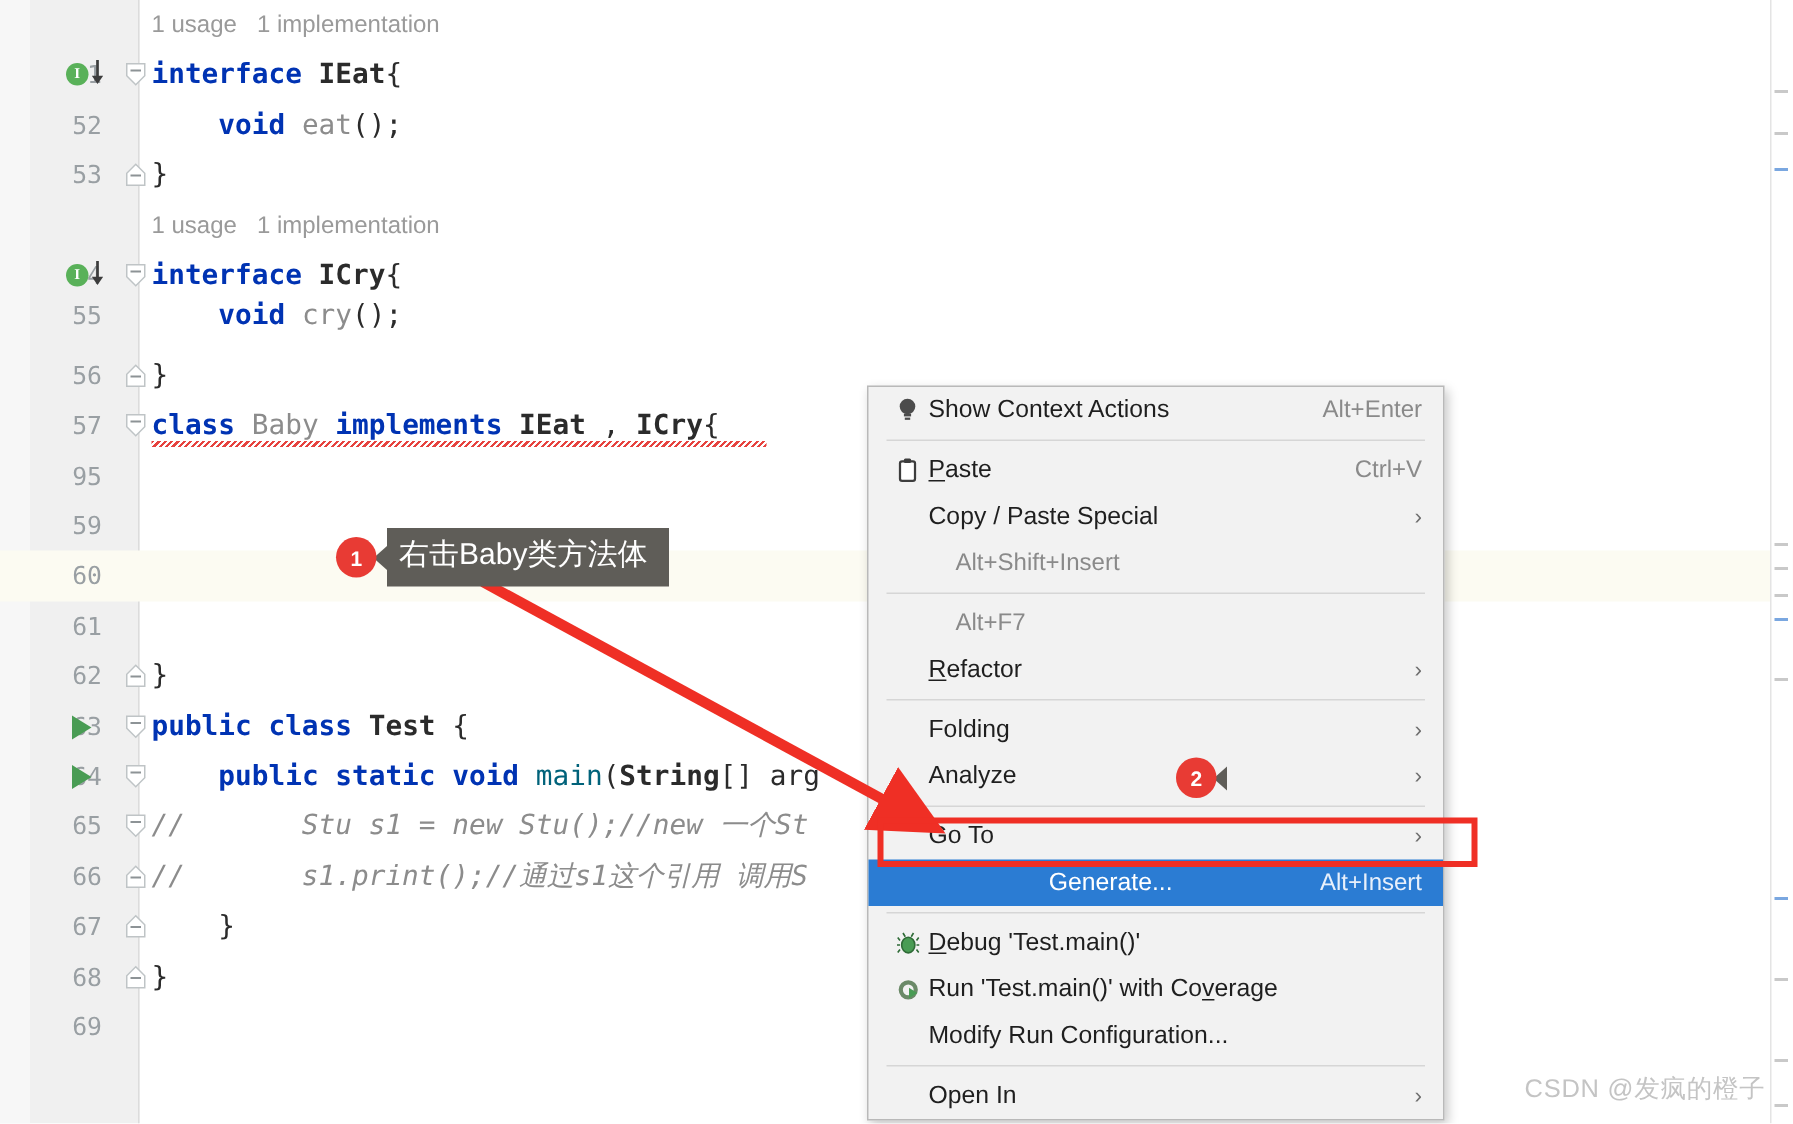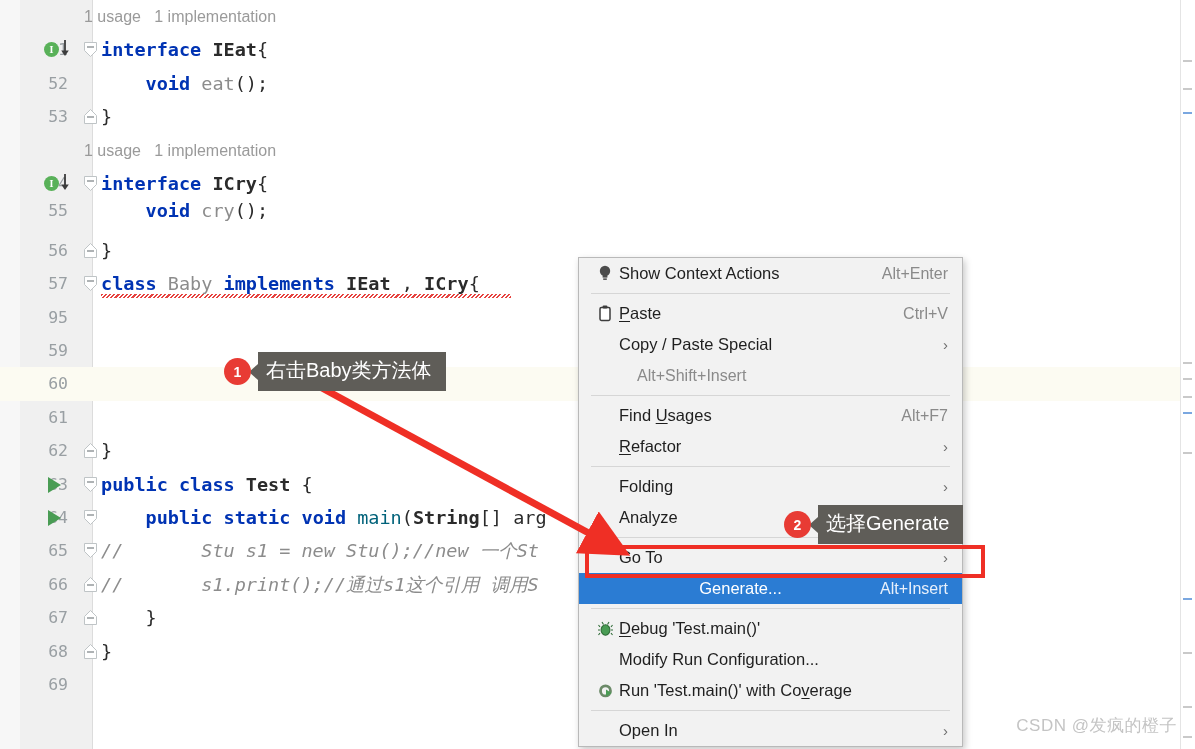--- a/index.html
+++ b/index.html
@@ -14,21 +14,21 @@
   .gutter-edge{position:absolute;left:0;top:0;width:20px;height:749px;background:#f7f7f7;}
   .vline{position:absolute;left:92px;top:0;width:1px;height:749px;background:#dcdcdc;}
 
   .row{position:absolute;left:0;width:1195px;height:33.4px;}
   .lineno{position:absolute;left:0;width:68px;text-align:right;
           color:#999fa3;font-family:"DejaVu Sans Mono","Liberation Mono",monospace;
           font-size:16.5px;line-height:33.4px;}
   .code{position:absolute;left:101px;top:0;height:33.4px;line-height:33.4px;
         font-family:"DejaVu Sans Mono","Liberation Mono",monospace;font-size:18.5px;
         white-space:pre;color:#2b2b2b;}
-  .hint{position:absolute;left:84px;top:0;height:33.4px;line-height:33.4px;
+  .hint{position:absolute;left:101px;top:0;height:33.4px;line-height:33.4px;
         font-size:16px;color:#9a9a9a;white-space:pre;
         font-family:"Liberation Sans","DejaVu Sans",sans-serif;}
   .kw{color:#0033b3;font-weight:bold;}
   .ty{color:#2b2b2b;font-weight:bold;}
   .gray{color:#8c8c8c;}
   .teal{color:#00627a;}
   .cm{color:#8c8c8c;font-style:italic;}
   .plain{color:#2b2b2b;}
   .hl-line{background:#fcfbf2;}
   .err-wave{
@@ -303,21 +303,20 @@
       <span class="mi-label">Copy / Paste Special</span>
       <span class="mi-arrow">›</span>
     </div>
     <div class="mi">
       <span class="mi-ico"></span>
       <span class="mi-short">Alt+Shift+Insert</span>
     </div>
     <div class="sep"></div>
     <div class="mi">
       <span class="mi-ico"></span>
-      <span class="mi-label">Find <span class="ul">U</span>sages</span>
       <span class="mi-short">Alt+F7</span>
     </div>
     <div class="mi">
       <span class="mi-ico"></span>
       <span class="mi-label"><span class="ul">R</span>efactor</span>
       <span class="mi-arrow">›</span>
     </div>
     <div class="sep"></div>
     <div class="mi">
       <span class="mi-ico"></span>
@@ -345,31 +344,31 @@
       <span class="mi-ico">
         <svg width="15" height="16" viewBox="0 0 15 16">
           <ellipse cx="7.5" cy="9" rx="4.4" ry="5.2" fill="#499c54" stroke="#2f6b37" stroke-width="1.1"></ellipse>
           <path d="M2 6 L0.5 4 M13 6 L14.5 4 M2 12 L0.5 14 M13 12 L14.5 14 M2 9 H0 M13 9 H15" stroke="#2f6b37" stroke-width="1.1"></path>
           <path d="M5.5 3.5 L4 1 M9.5 3.5 L11 1" stroke="#2f6b37" stroke-width="1.1"></path>
         </svg>
       </span>
       <span class="mi-label"><span class="ul">D</span>ebug 'Test.main()'</span>
     </div>
     <div class="mi">
-      <span class="mi-ico"></span>
-      <span class="mi-label">Modify Run Configuration...</span>
-    </div>
-    <div class="mi">
       <span class="mi-ico">
         <svg width="16" height="16" viewBox="0 0 16 16">
           <path d="M8.5 1.5 A6.4 6.4 0 1 0 8.5 14.3 A6.4 6.4 0 0 0 8.5 1.5 Z M8.5 4.3 A3.6 3.6 0 1 1 8.5 11.5 A3.6 3.6 0 0 1 8.5 4.3 Z" fill="#6b8a68"></path>
           <path d="M9 6.5 L14.5 10 L9 13.5 Z" fill="#499c54"></path>
         </svg>
       </span>
       <span class="mi-label">Run 'Test.main()' with Co<span class="ul">v</span>erage</span>
+    </div>
+    <div class="mi">
+      <span class="mi-ico"></span>
+      <span class="mi-label">Modify Run Configuration...</span>
     </div>
     <div class="sep"></div>
     <div class="mi">
       <span class="mi-ico"></span>
       <span class="mi-label">Open In</span>
       <span class="mi-arrow">›</span>
     </div>
   </div>
 
 <svg id="arrow-svg">
@@ -383,18 +382,17 @@
 
 <div class="callout" style="left:224px;top:352px;">
   <div class="badge">1</div>
   <div class="c-tip"></div>
   <div class="c-box">右击Baby类方法体</div>
 </div>
 
 <div class="callout" style="left:784px;top:505px;z-index:50;">
   <div class="badge">2</div>
   <div class="c-tip"></div>
-  <div class="c-box">选择Generate</div>
 </div>
 
 <div id="red-rect"></div>
 
 <div id="watermark">CSDN @发疯的橙子</div>
 
 </body></html>

